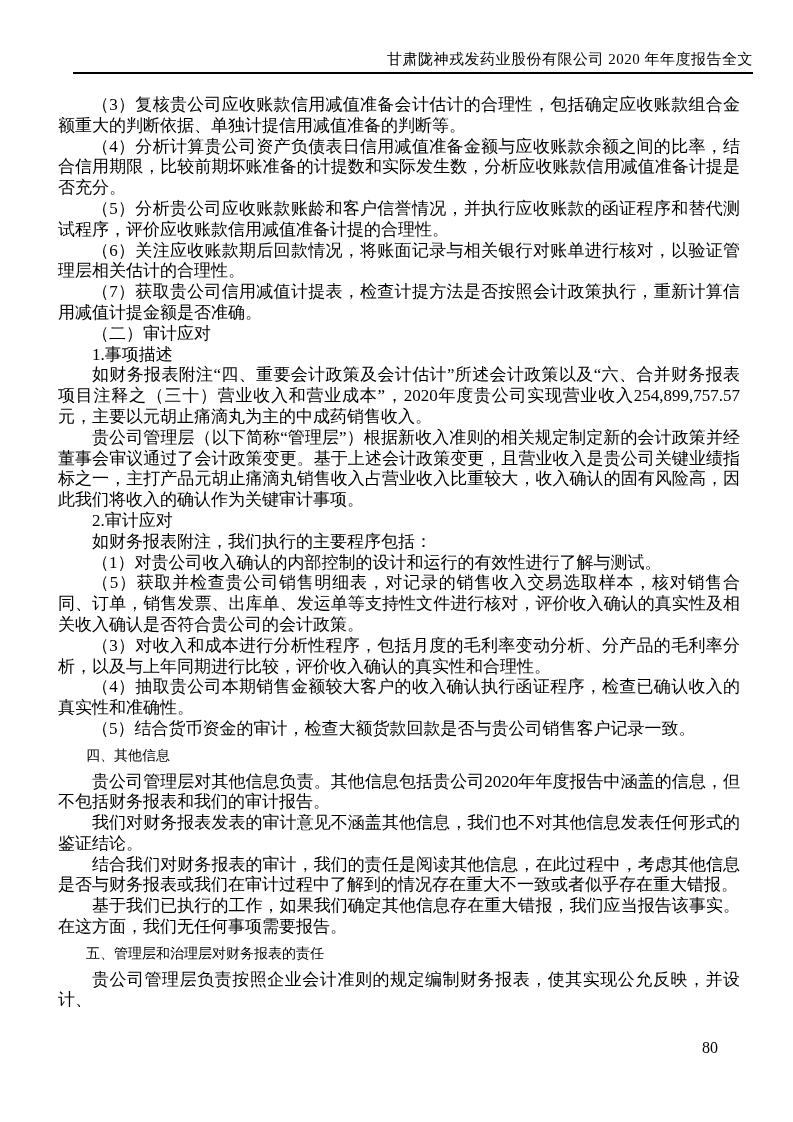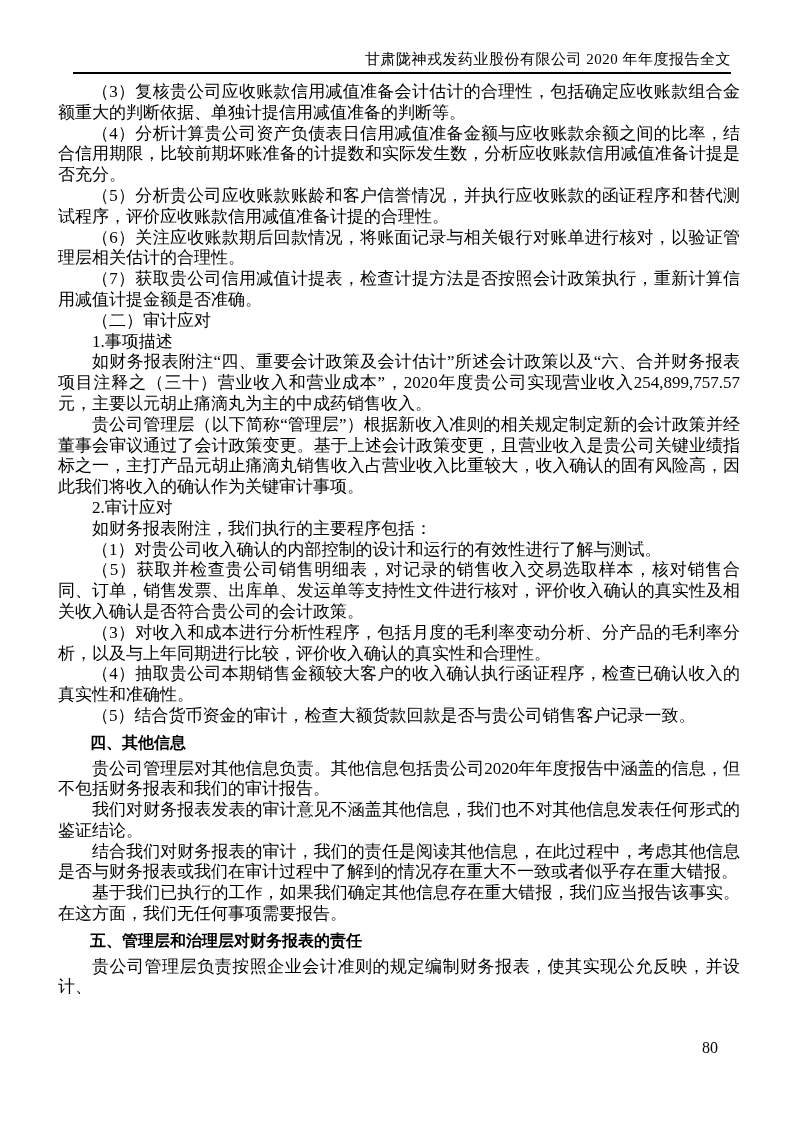--- a/index.html
+++ b/index.html
@@ -14,52 +14,52 @@
     background: #ffffff;
     font-family: "Liberation Serif", "DejaVu Serif", serif;
     color: #000000;
     overflow: hidden;
     box-sizing: border-box;
   }
   .page-header {
     position: absolute;
     top: 50px;
     left: 73px;
-    right: 62px;
+    right: 40px;
     border-bottom: 2px solid #000000;
     padding-bottom: 4px;
     text-align: right;
   }
   .header-title {
     font-size: 15px;
     line-height: 18px;
     letter-spacing: 0.5px;
     white-space: nowrap;
   }
   .doc-content {
     position: absolute;
-    top: 82px;
+    top: 95px;
     left: 58px;
     right: 53px;
   }
   .doc-paragraph {
     margin: 0;
     font-size: 17px;
     line-height: 20.8px;
     text-indent: 2em;
     text-align: justify;
     text-justify: inter-ideograph;
     word-break: break-all;
   }
   .doc-heading {
     margin: 6px 0 5px 0;
-    font-size: 16px;
+    font-size: 14px;
     line-height: 20.8px;
     text-indent: 2em;
-    font-weight: bold;
+    font-weight: normal;
   }
   .page-footer {
     position: absolute;
     top: 1040px;
     right: 75px;
     font-size: 16px;
     line-height: 15px;
   }
 </style>
 </head>

